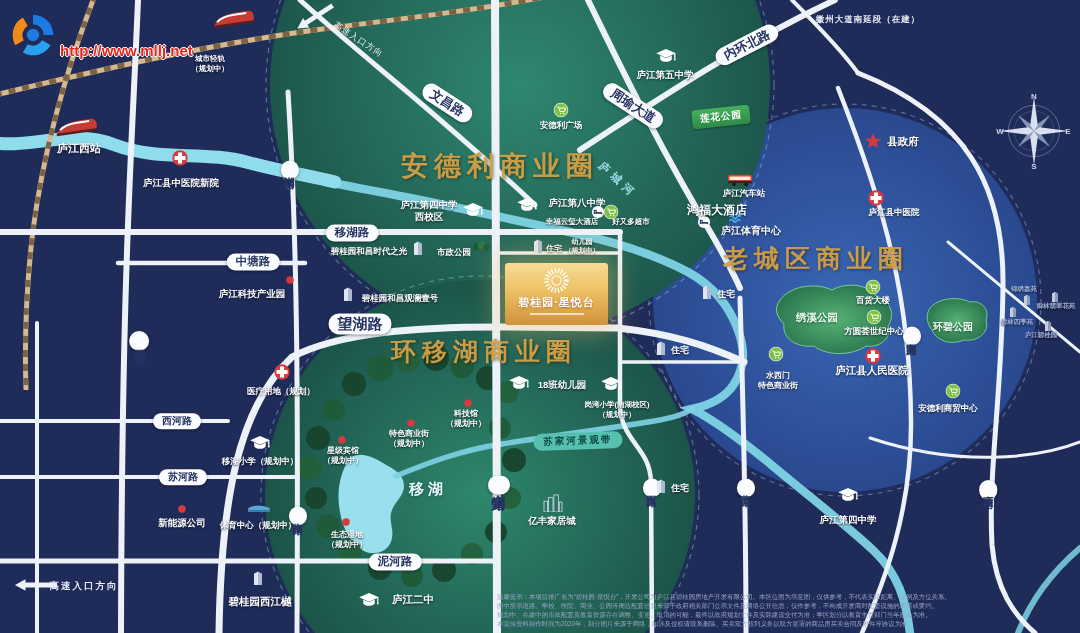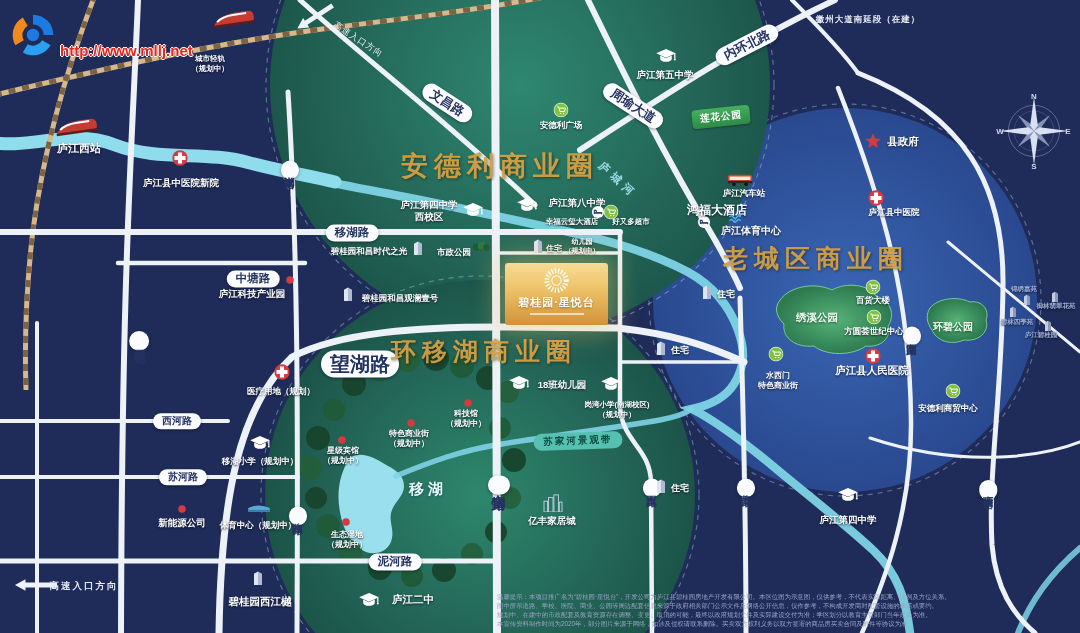--- a/index.html
+++ b/index.html
@@ -147,22 +147,22 @@
       <path d="M948,242 L1080,352" stroke-width="3"></path>
       <path d="M870,438 C960,468 1040,458 1080,442" stroke-width="3"></path>
     </g>
   </svg>
 
   <div id="gen">
       <div class="pill" style="left: 447px; top: 103px; font-size: 12.5px; transform: translate(-50%, -50%) rotate(33deg);">文昌路</div>
       <div class="pill" style="left: 633px; top: 106px; font-size: 12.5px; transform: translate(-50%, -50%) rotate(33deg);">周瑜大道</div>
       <div class="pill" style="left: 747px; top: 45px; font-size: 12.5px; transform: translate(-50%, -50%) rotate(-27deg);">内环北路</div>
       <div class="pill" style="left: 352px; top: 233px; font-size: 11.5px;">移湖路</div>
-      <div class="pill" style="left: 253px; top: 262px; font-size: 11.5px; margin-top: 17px;">中塘路</div>
-      <div class="pill" style="left: 360px; top: 324px; font-size: 20px; margin-top: 40px;">望湖路</div>
+      <div class="pill" style="left: 253px; top: 262px; font-size: 11.5px;">中塘路</div>
+      <div class="pill" style="left: 360px; top: 324px; font-size: 15px;">望湖路</div>
       <div class="pill" style="left: 177px; top: 421px; font-size: 10px;">西河路</div>
       <div class="pill" style="left: 183px; top: 477px; font-size: 10px;">苏河路</div>
       <div class="pill" style="left: 395px; top: 562px; font-size: 11.5px;">泥河路</div>
       <div class="pill v" style="left: 139px; top: 341px; font-size: 12px;">城西大道</div>
       <div class="pill v" style="left: 290px; top: 170px; font-size: 10.5px;">湖岗路</div>
       <div class="pill v" style="left: 298px; top: 516px; font-size: 10.5px;">临湖路</div>
       <div class="pill v" style="left: 499px; top: 485px; font-size: 14px;">合铜路</div>
       <div class="pill v" style="left: 652px; top: 488px; font-size: 10.5px;">五里路</div>
       <div class="pill v" style="left: 746px; top: 488px; font-size: 10.5px;">黄山路</div>
       <div class="pill v" style="left: 912px; top: 336px; font-size: 10.5px;">文明路</div>

